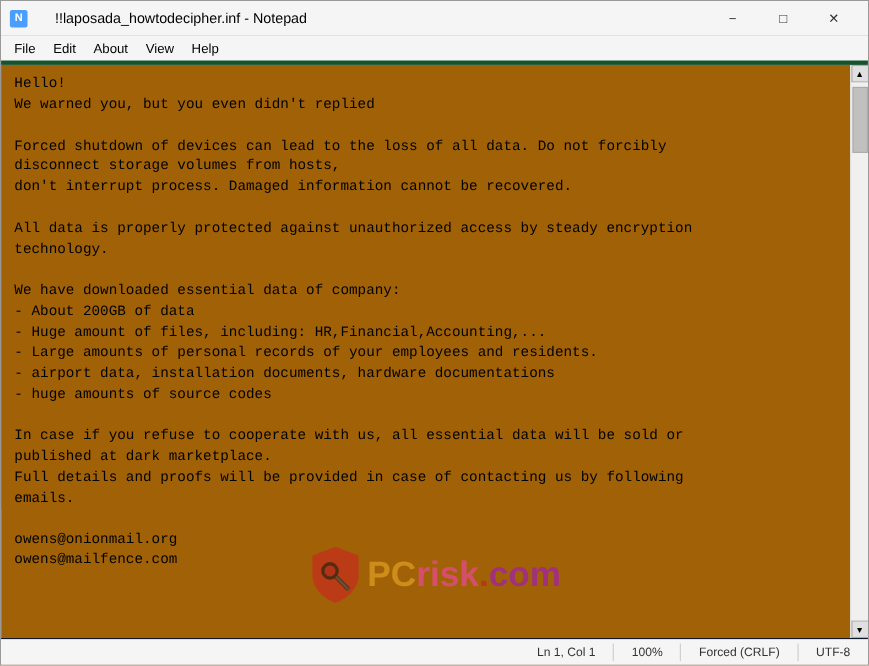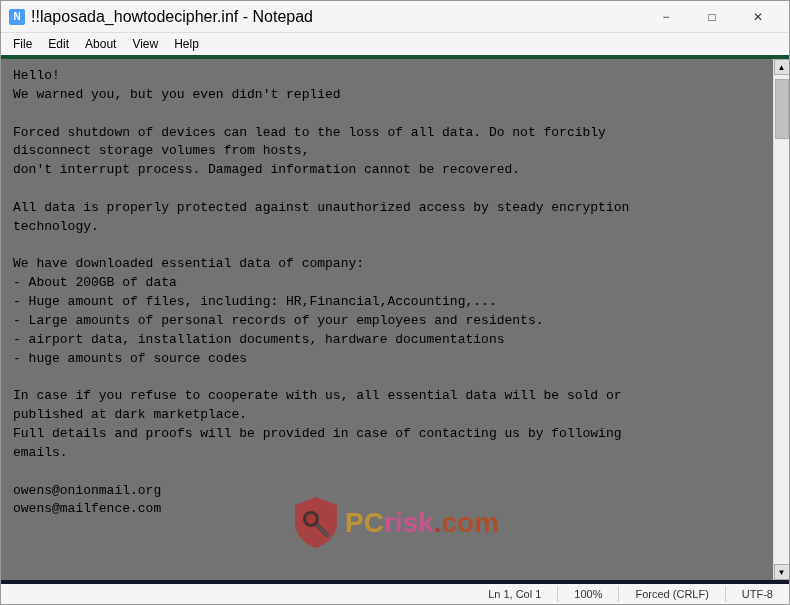--- a/index.html
+++ b/index.html
@@ -43,22 +43,23 @@
       align-items: center;
       justify-content: center;
       font-size: 10px;
       color: white;
       font-weight: bold;
       flex-shrink: 0;
     }
 
     .title-bar-text {
       flex: 1;
-      font-size: 16px;
+      font-size: 13px;
       color: #000;
+      margin-left: 19px;
     }
 
     .title-bar-controls {
       display: flex;
       gap: 0;
     }
 
     .title-btn {
       width: 46px;
       height: 32px;
@@ -101,21 +102,21 @@
     }
 
     .text-area {
       flex: 1;
       padding: 8px 12px;
       font-family: 'Courier New', Courier, monospace;
       font-size: 13px;
       line-height: 1.45;
       color: #000;
       overflow-y: auto;
-      background: #737373;
+      background: #a16207;
       white-space: pre-wrap;
       word-wrap: break-word;
     }
 
     
     .scrollbar {
       width: 16px;
       background: #f0f0f0;
       border-left: 1px solid #ddd;
       display: flex;
@@ -151,21 +152,21 @@
       position: absolute;
       top: 4px;
       left: 1px;
       cursor: pointer;
     }
 
     
     .status-bar {
       height: 24px;
       background: #f5f5f5;
-      border-top: 4px solid #0f172a;
+      border-top: 1px solid #0f172a;
       display: flex;
       align-items: center;
       padding: 0 4px;
       font-size: 11px;
       color: #333;
     }
 
     .status-section {
       flex: 1;
       display: flex;
@@ -204,29 +205,29 @@
       opacity: 0.7;
     }
 
     .watermark-shield {
       width: 50px;
       height: 55px;
       margin-right: 4px;
     }
 
     .watermark-text {
-      font-size: 28px;
+      font-size: 32px;
       font-weight: bold;
       font-family: Arial, sans-serif;
     }
 
     .wm-pc { color: #e0a020; }
     .wm-risk { color: #ec4899; }
     .wm-dot { color: #cc2020; }
-    .wm-com { color: #c2410c; }
+    .wm-com { color: #a21caf; }
   </style>
 </head>
 <body>
 
 <div class="window">
 
   <div class="title-bar">
     <div class="title-bar-icon">
       <span>N</span>
     </div>

